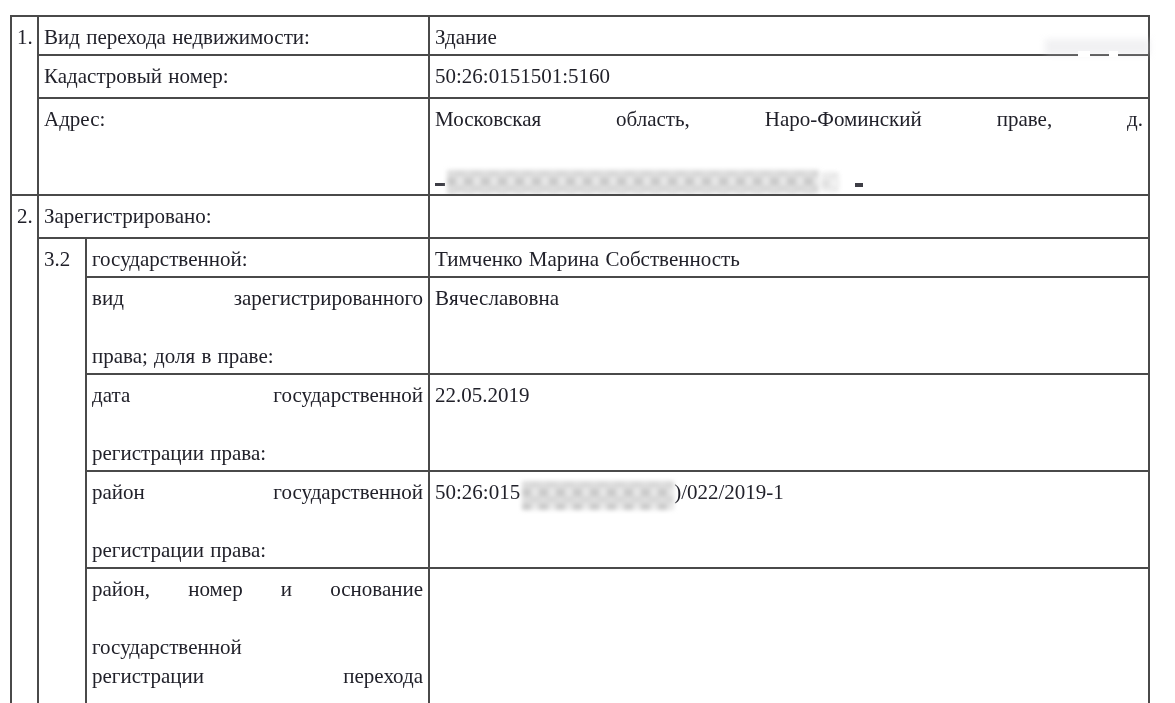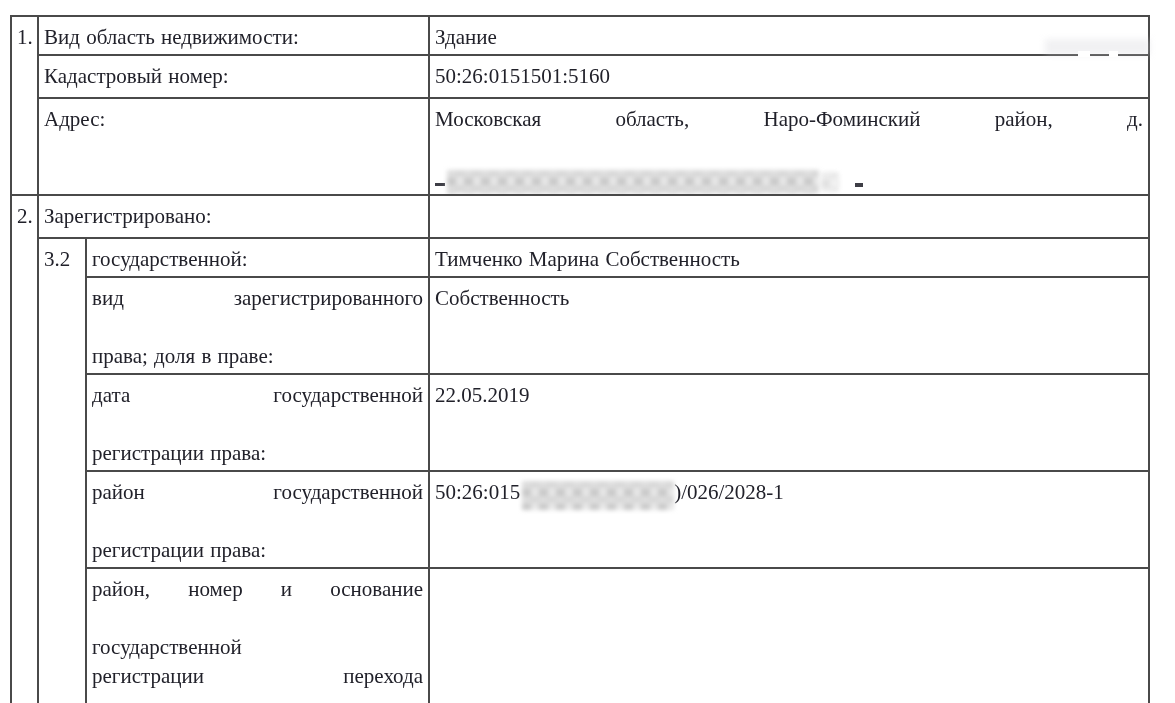--- a/index.html
+++ b/index.html
@@ -108,42 +108,42 @@
       <col style="width:343px">
       <col style="width:720px">
     </colgroup>
 
     <tbody>
         <tr style="height:36px">
       <td class="c-num" rowspan="3">
         <span>1.</span>
       </td>
       <td colspan="2">
-        <span>Вид область недвижимости:</span>
+        <span>Вид перехода недвижимости:</span>
       </td>
       <td class="c-val">
         <span>Здание</span>
       </td>
     </tr>
 
     <tr style="height:43px">
       <td colspan="2">
         <span>Кадастровый номер:</span>
       </td>
       <td class="c-val">
         <span>50:26:0151501:5160</span>
       </td>
     </tr>
 
     <tr style="height:70px">
       <td colspan="2">
         <span>Адрес:</span>
       </td>
       <td class="c-val">
-        <span class="ln jl">Московская область, Наро-Фоминский район, д.</span>
+        <span class="ln jl">Московская область, Наро-Фоминский праве, д.</span>
         <span class="ln">
           <span class="frag frag-dash"></span><span class="redact redact-address"></span><span class="redact redact-address-tail"></span><span class="frag frag-dot"></span>
         </span>
       </td>
     </tr>
 
     <tr style="height:43px">
       <td class="c-num" rowspan="6">
         <span>2.</span>
       </td>
@@ -164,41 +164,41 @@
         <span>Тимченко Марина Собственность</span>
       </td>
     </tr>
 
     <tr style="height:76px">
       <td>
         <span class="ln jl">вид зарегистрированного</span>
         <span class="ln">права; доля в праве:</span>
       </td>
       <td class="c-val">
-        <span>Собственность</span>
+        <span>Вячеславовна</span>
       </td>
     </tr>
 
     <tr style="height:70px">
       <td>
         <span class="ln jl">дата государственной</span>
         <span class="ln">регистрации права:</span>
       </td>
       <td class="c-val">
         <span>22.05.2019</span>
       </td>
     </tr>
 
     <tr style="height:70px">
       <td>
         <span class="ln jl">район государственной</span>
         <span class="ln">регистрации права:</span>
       </td>
       <td class="c-val">
-        <span>50:26:015</span><span class="redact redact-number"></span><span>)/026/2028-1</span>
+        <span>50:26:015</span><span class="redact redact-number"></span><span>)/022/2019-1</span>
       </td>
     </tr>
 
     <tr style="height:140px">
       <td>
         <span class="ln jl">район, номер и основание</span>
         <span class="ln">государственной</span>
         <span class="ln jl">регистрации перехода</span>
 
       </td>

